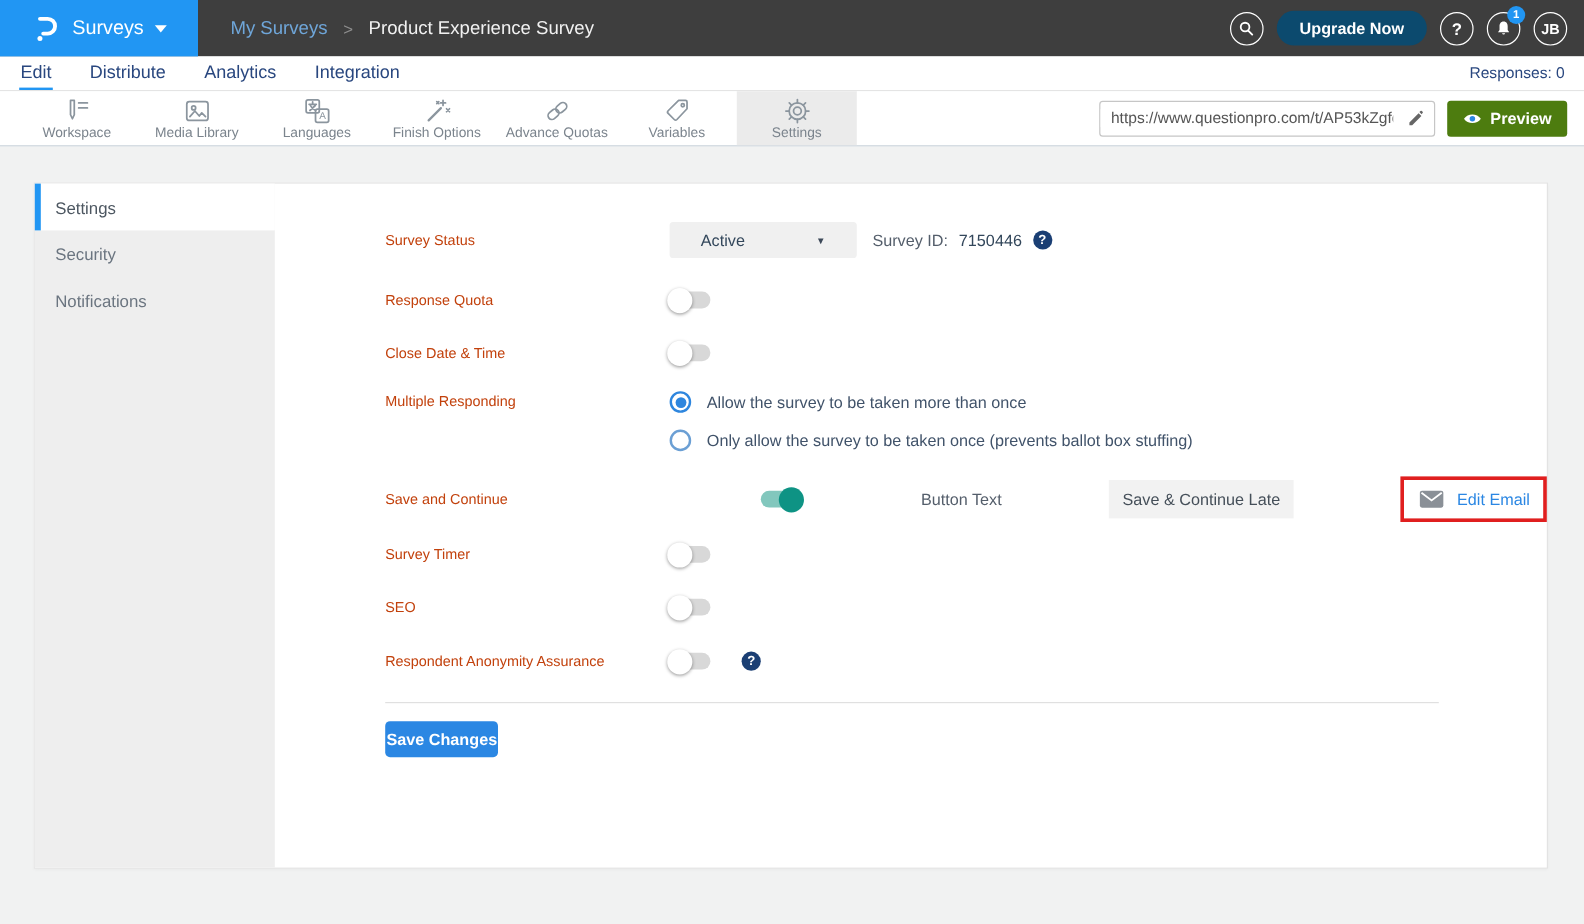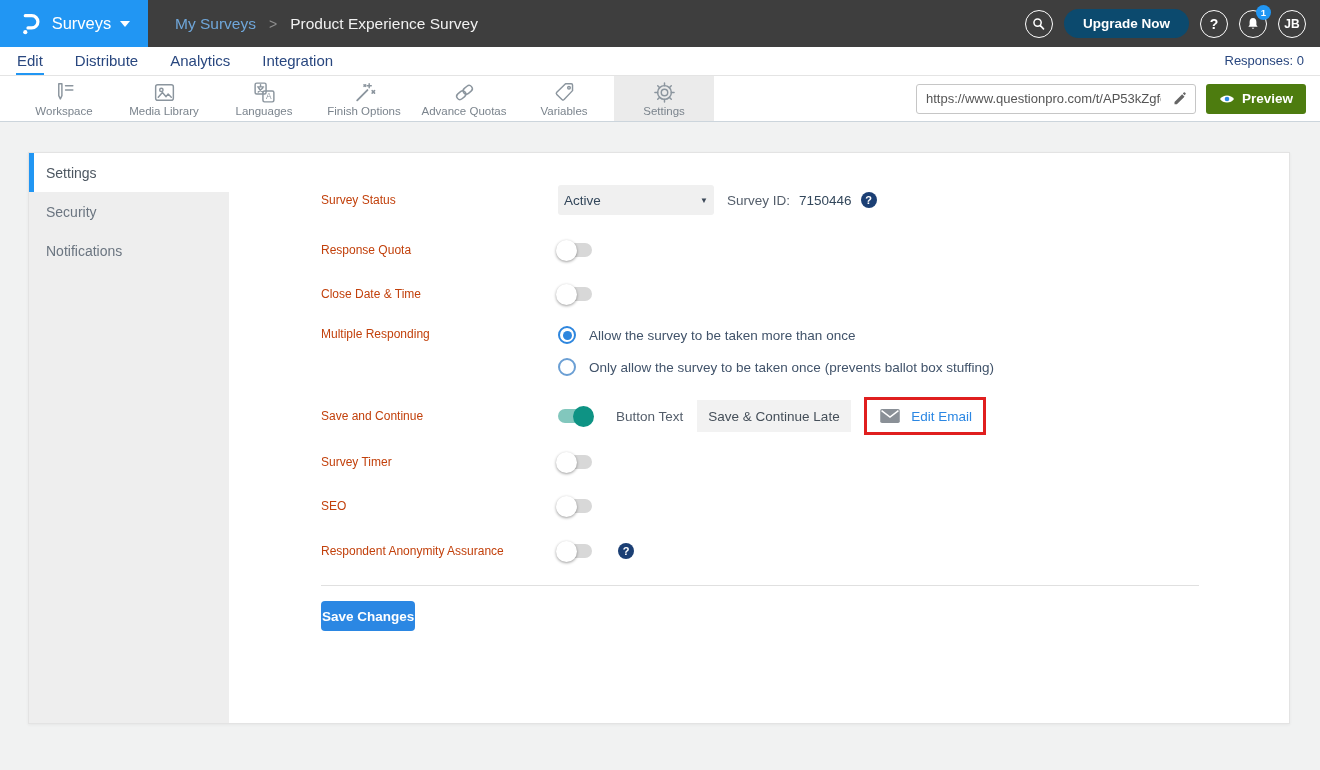--- a/index.html
+++ b/index.html
@@ -4,21 +4,21 @@
 <style>
   * { box-sizing: border-box; margin: 0; padding: 0; }
   html,body { width:1320px; height:770px; }
   body {
     font-family: "Liberation Sans", sans-serif;
     background:#f1f2f2;
     overflow:hidden;
   }
   
   .topbar { height:47px; background:#3e3e3e; display:flex; align-items:center; }
-  .logo-box { width:148px; height:47px; background:#2196f3; display:flex; align-items:center; justify-content:center; gap:9px; color:#fff; cursor:pointer; flex-shrink:0; }
+  .logo-box { width:165px; height:47px; background:#2196f3; display:flex; align-items:center; justify-content:center; gap:9px; color:#fff; cursor:pointer; flex-shrink:0; }
   .logo-box .product { font-size:16.5px; }
   .caret-down { width:0;height:0;border-left:5px solid transparent;border-right:5px solid transparent;border-top:6px solid #fff; }
   .breadcrumb { margin-left:27px; font-size:15.5px; display:flex; align-items:center; gap:13px; }
   .bc-parent { color:#6fa6d9; cursor:pointer; }
   .bc-sep { color:#8f8f8f; font-size:14px; }
   .bc-current { color:#f1f1f1; }
   .topbar-right { margin-left:auto; display:flex; align-items:center; gap:11px; margin-right:14px; }
   .circle-btn { width:28px; height:28px; border:1.6px solid #fff; border-radius:50%; display:flex; align-items:center; justify-content:center; color:#fff; font-weight:bold; font-size:14px; position:relative; cursor:pointer; background:transparent; flex-shrink:0; }
   .upgrade-btn { background:#0c4a6e; color:#fff; font-weight:bold; font-size:13.5px; height:29px; padding:0 19px; border-radius:15px; display:flex; align-items:center; border:none; cursor:pointer; font-family:inherit; }
   .badge { position:absolute; top:-6px; right:-5px; background:#2196f3; color:#fff; min-width:15px; height:15px; border-radius:50%; font-size:9.5px; display:flex; align-items:center; justify-content:center; font-weight:bold; }
@@ -45,24 +45,24 @@
   .content { padding-top:30px; }
   .card { margin-left:28px; width:1262px; height:572px; background:#fff; border:1px solid #e3e3e3; box-shadow:0 1px 3px rgba(0,0,0,0.05); display:flex; }
   .sidebar { width:200px; background:#eeeeee; flex-shrink:0; }
   .side-item { height:39px; display:flex; align-items:center; padding-left:17px; font-size:14px; color:#6b7580; cursor:pointer; }
   .side-item.active { background:#fff; border-left:5px solid #2196f3; padding-left:12px; color:#4d5761; }
   .form { flex:1; padding:32px 0 0 92px; }
   .form-row { display:flex; align-items:center; }
   .form-label { width:237px; flex-shrink:0; font-size:12px; color:#c2410c; }
   
   .r1{margin-bottom:28px;} .r2{margin-bottom:30px;} .r3{margin-bottom:23px;}
-  .r4{margin-bottom:19px; align-items:flex-start;} .r5{margin-bottom:20px;}
+  .r4{margin-bottom:19px; align-items:flex-start;} .r5{margin-bottom:20px;justify-content:space-between;}
   .r6{margin-bottom:30px;} .r7{margin-bottom:30px;} .r8{margin-bottom:0;}
   
-  .select { width:156px; height:30px; background:#f0f0f0; border-radius:3px; display:flex; align-items:center; padding:0 6px; font-size:13.5px; color:#33475b; cursor:pointer; }
+  .select { width:156px; height:30px; background:#f0f0f0; border-radius:3px; display:flex; align-items:center; padding:0 26px; font-size:13.5px; color:#33475b; cursor:pointer; }
   .select .caret { margin-left:auto; font-size:8px; color:#3c4858; }
   .survey-id { margin-left:13px; display:flex; gap:9px; align-items:center; font-size:13.5px; color:#545e6b; }
   .survey-id .id-value { color:#33475b; }
   .help-badge { width:16px; height:16px; border-radius:50%; background:#1b3f74; color:#fff; font-size:11px; font-weight:bold; display:flex; align-items:center; justify-content:center; cursor:pointer; flex-shrink:0; }
   
   .toggle { width:34px; height:14px; border-radius:7px; background:#d8d8d8; position:relative; cursor:pointer; flex-shrink:0; }
   .toggle .knob { width:21px; height:21px; border-radius:50%; background:#fff; box-shadow:0 1px 3px rgba(0,0,0,0.4); position:absolute; top:-3.5px; left:-2px; }
   .toggle.on { background:#82c7bd; }
   .toggle.on .knob { left:auto; right:-2px; background:#0e9384; box-shadow:none; }
   

